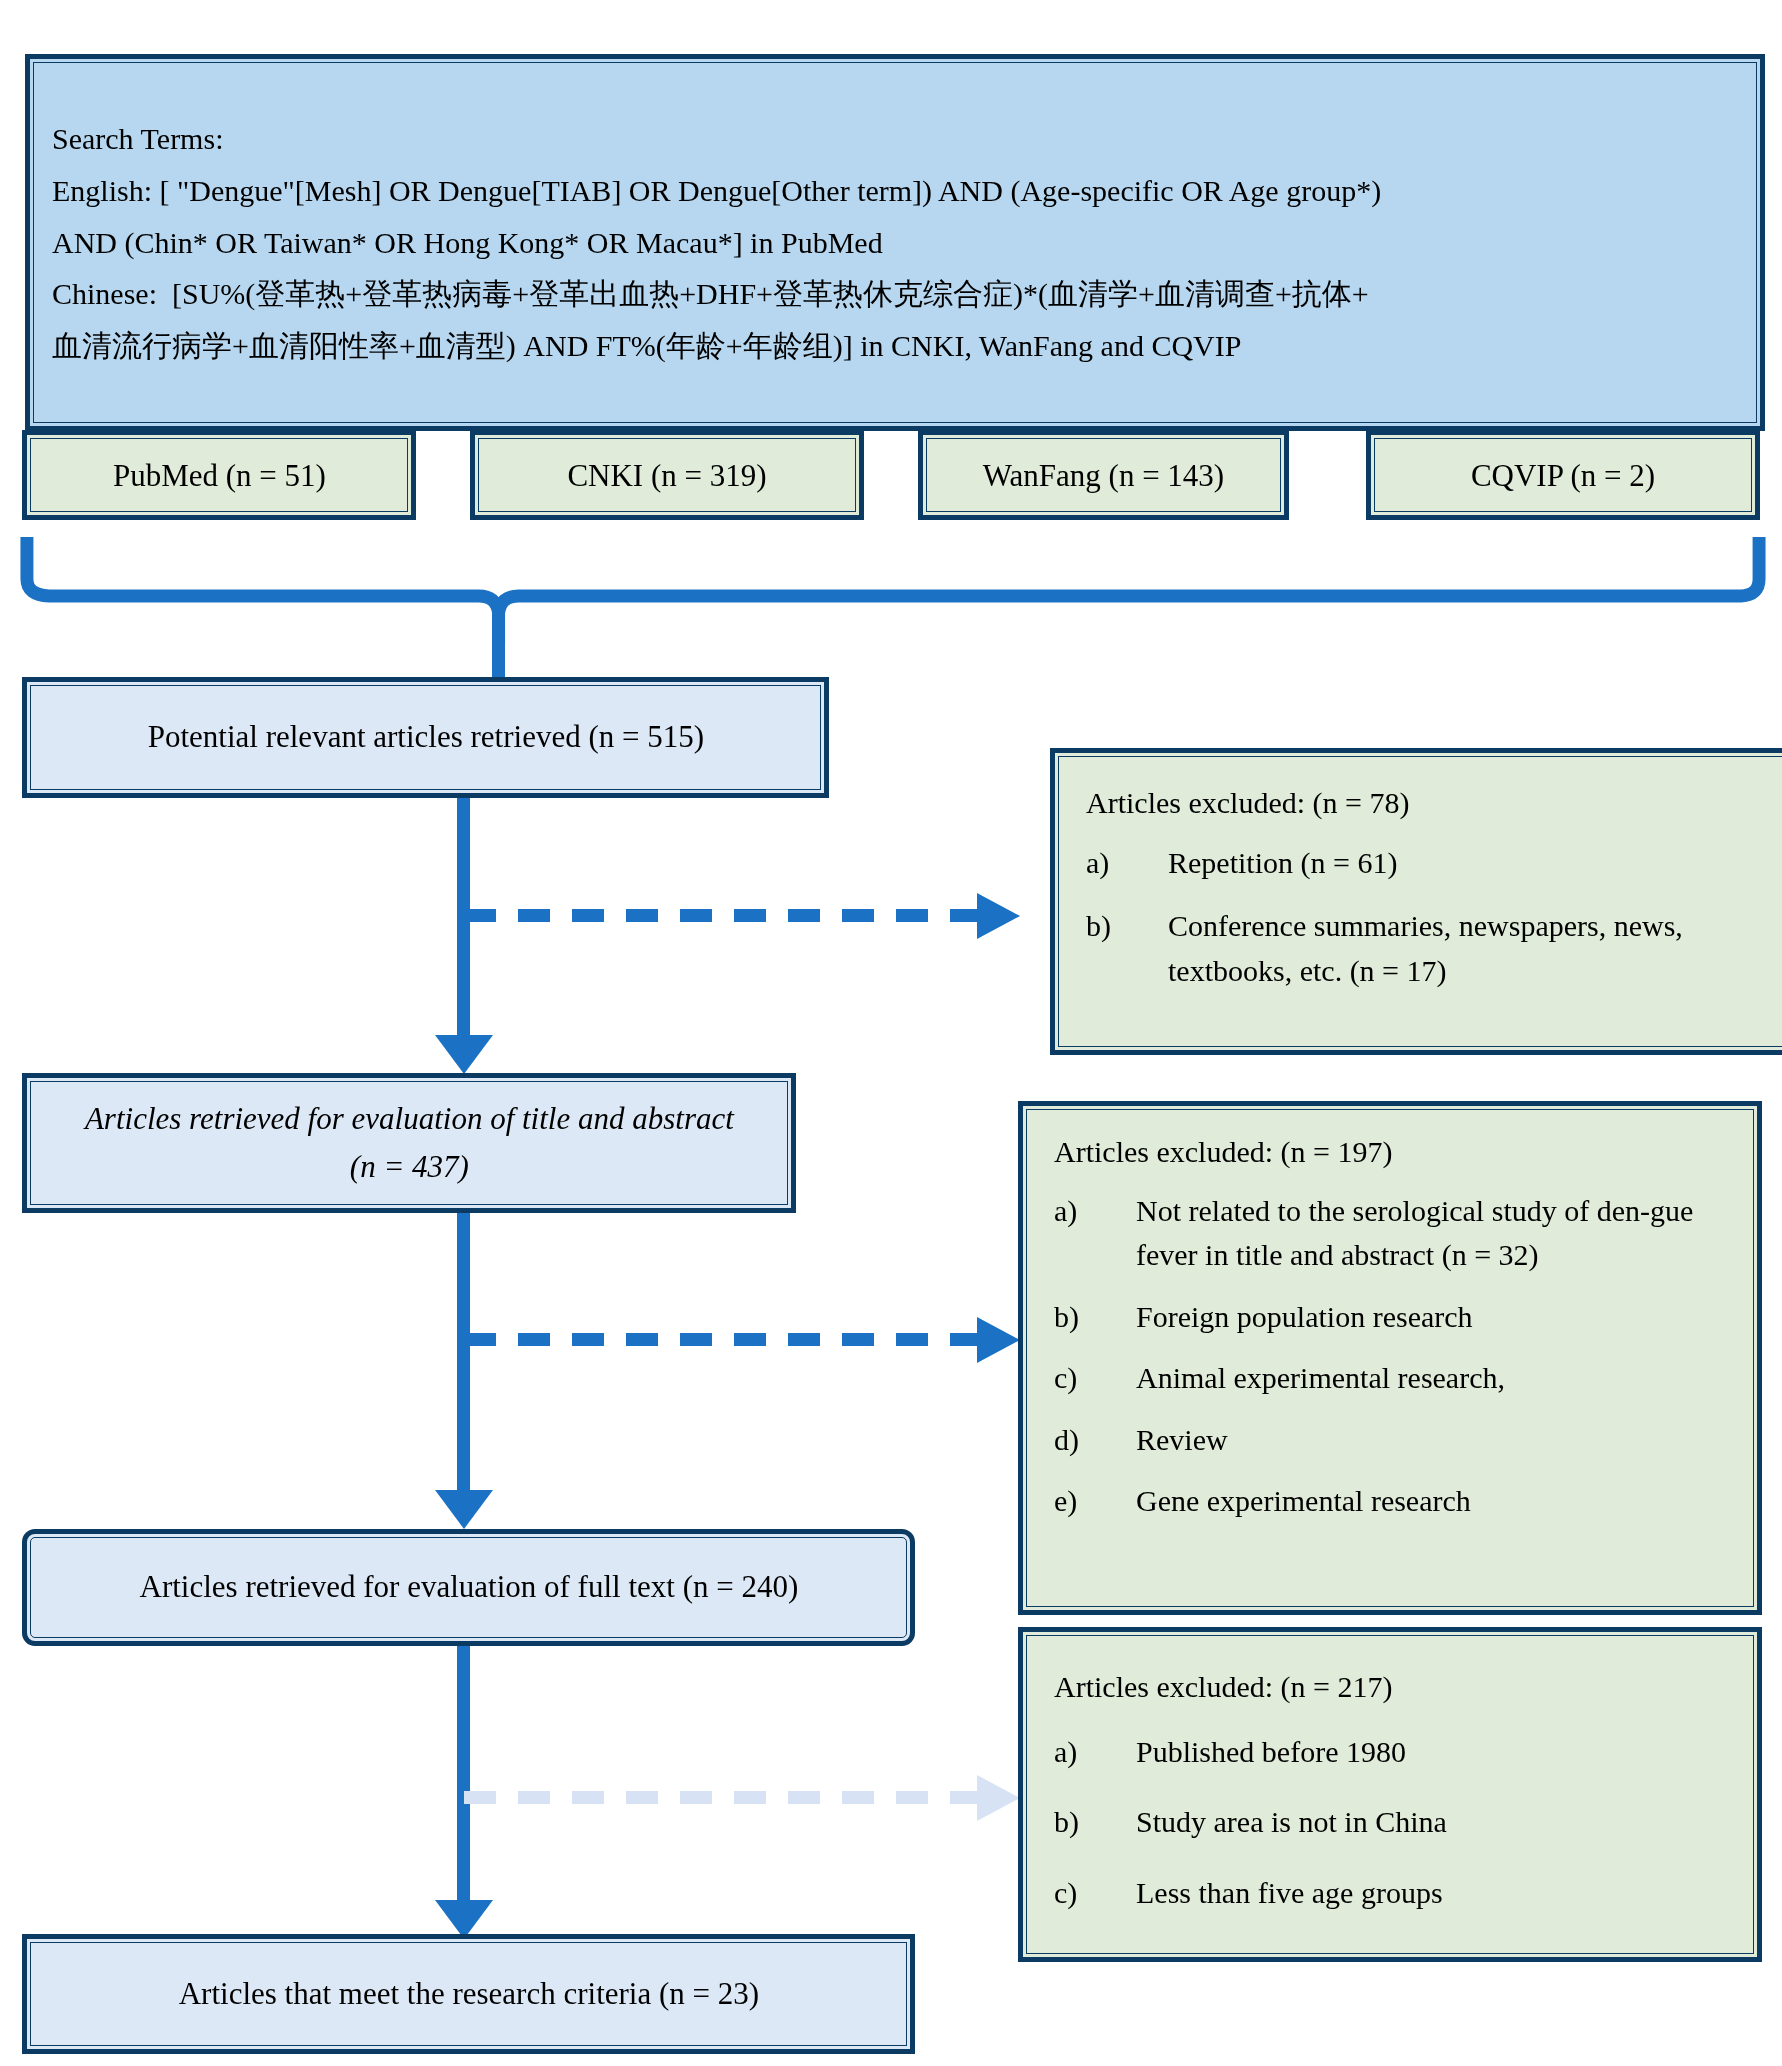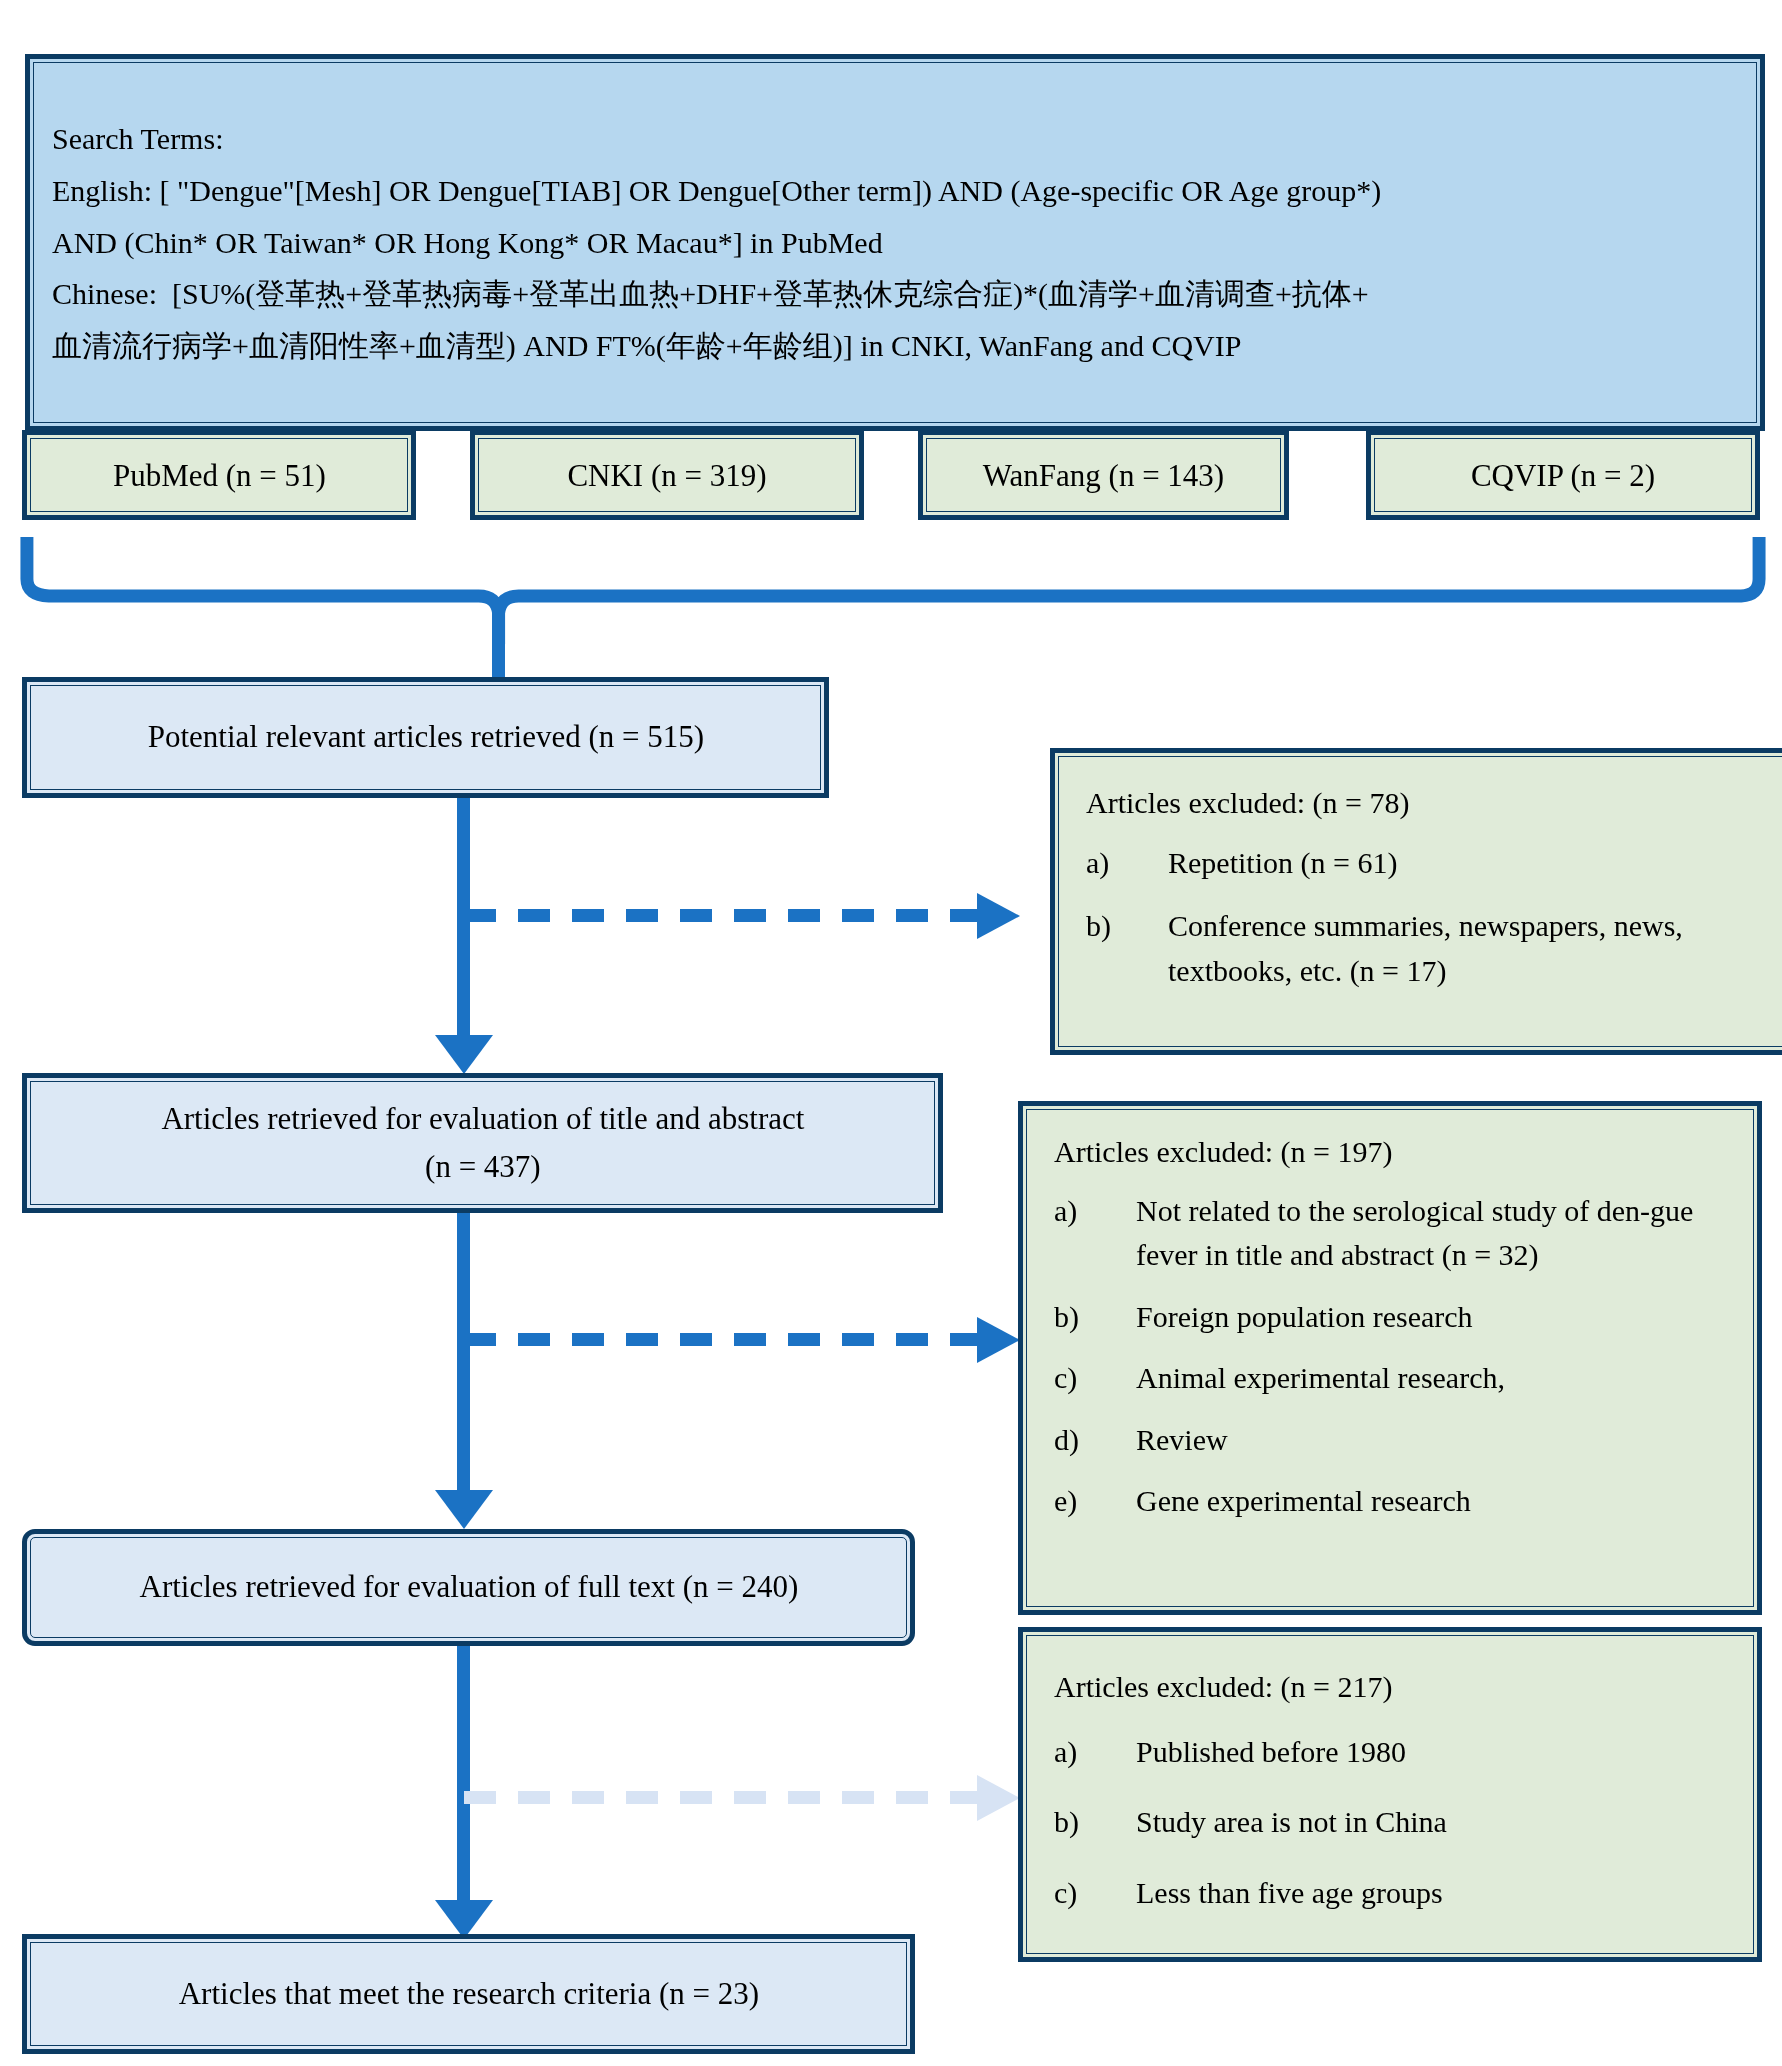--- a/index.html
+++ b/index.html
@@ -179,21 +179,21 @@
         <span class="exclude-text">Repetition (n = 61)</span>
       </li>
       <li class="exclude-item" style="margin-top:19px;">
         <span class="exclude-marker">b)</span>
         <span class="exclude-text">Conference summaries, newspapers, news, textbooks, etc. (n = 17)</span>
       </li>
     </ul>
   </div>
 </div>
 
-<div class="box blue-light" style="left:22.4px; top:1073px; width:921px; height:140px;">
+<div class="box blue-light" style="left:22.4px; top:1073px; width:774px; height:140px;font-style:italic;">
   <div class="box-inner center-inner">
     <div class="stagetext">Articles retrieved for evaluation of title and abstract</div>
     <div class="stagetext">(n = 437)</div>
   </div>
 </div>
 
 <div class="conn vline" style="left:457px; top:1213px; width:13px; height:277px;"></div>
 <div class="arrow-down" style="left:435px; top:1490px;"></div>
 
 <div class="dashed-row c-strong" style="left:464px; top:1333px; width:556px;">

